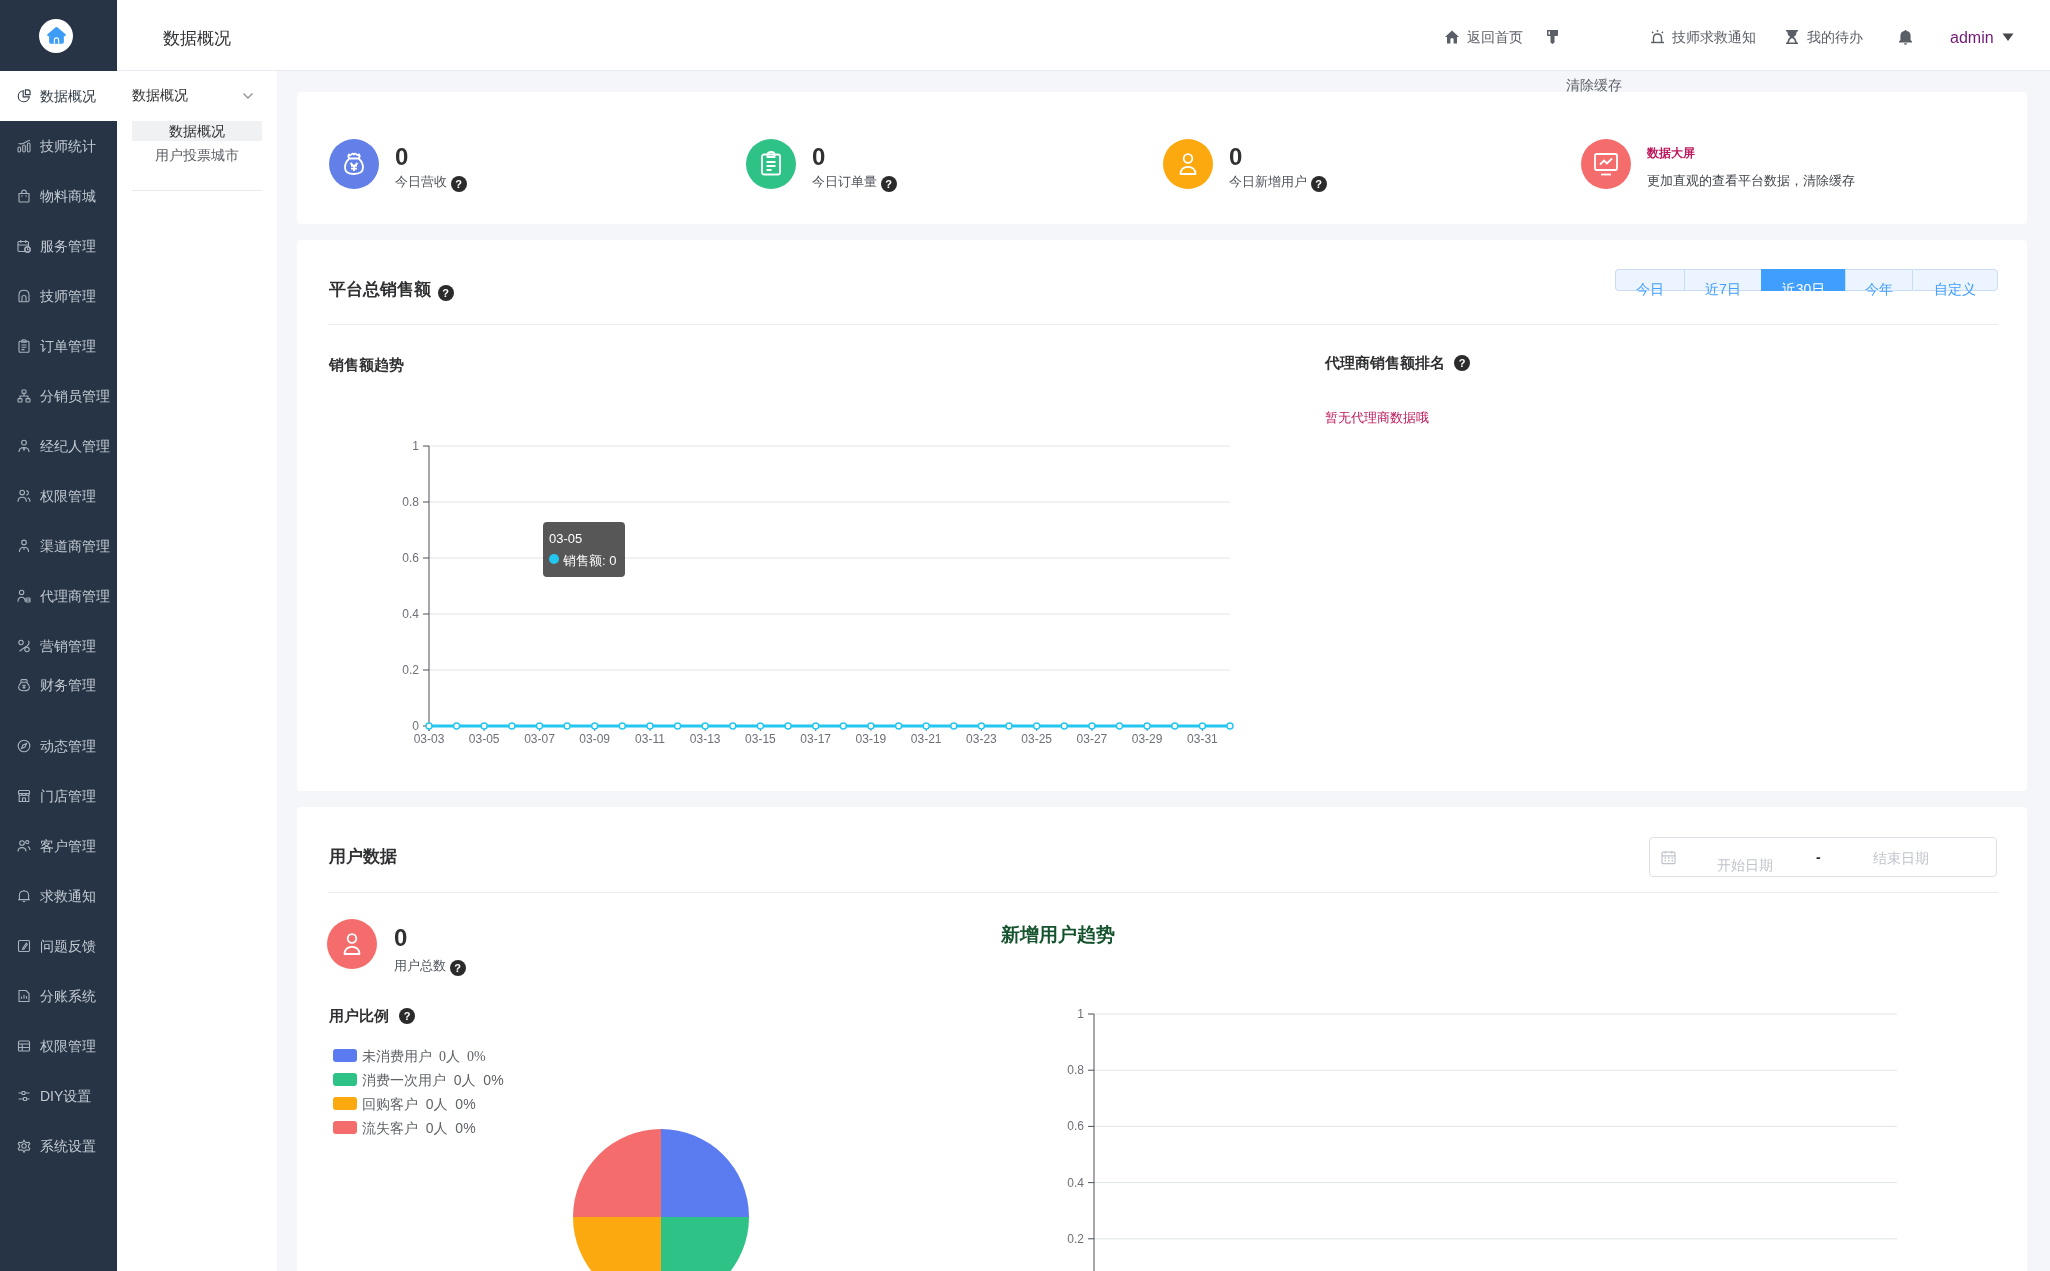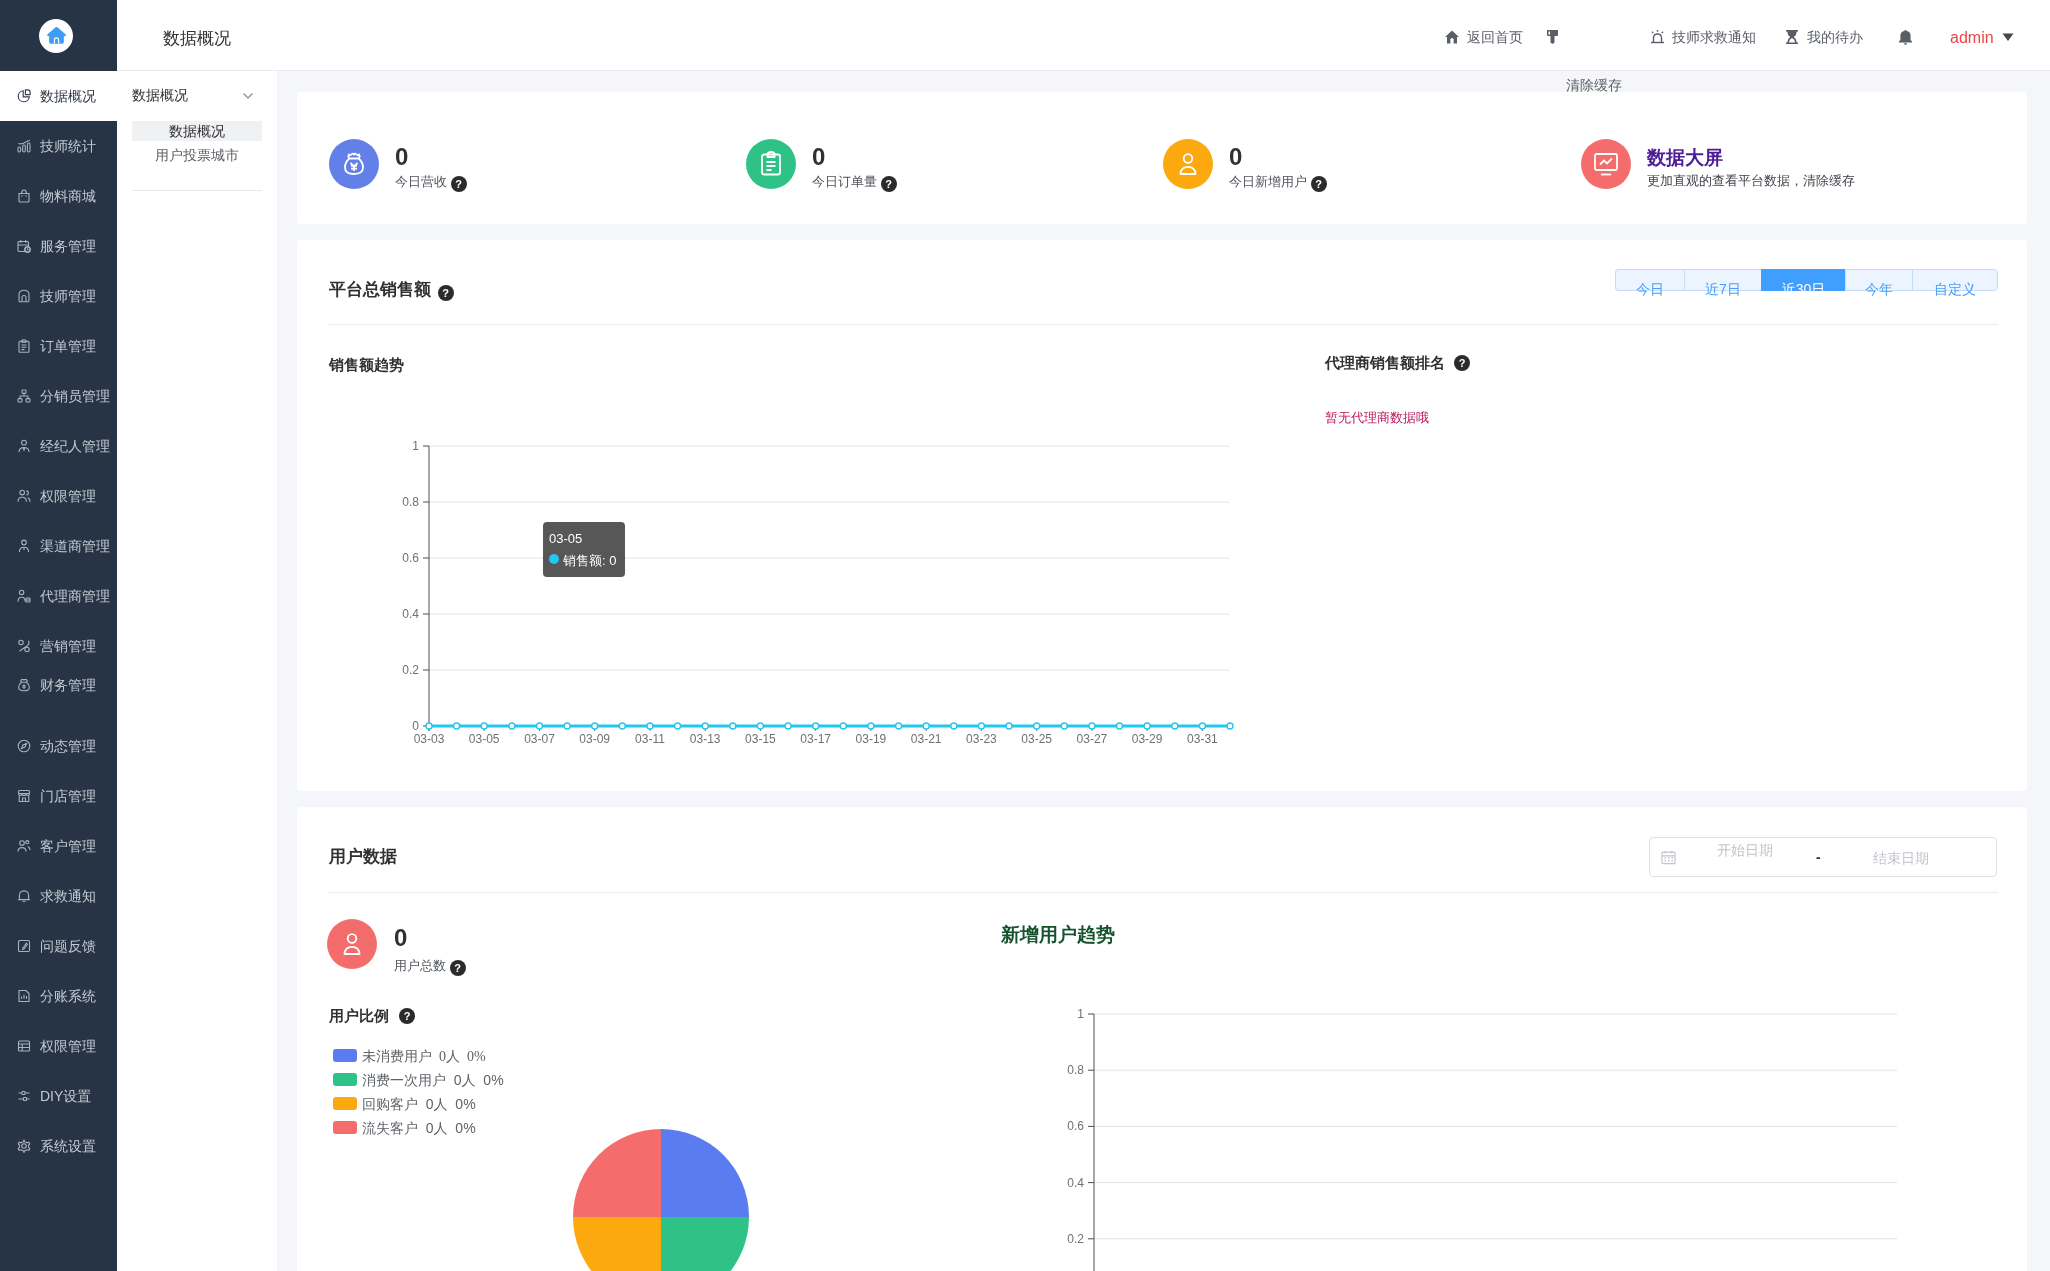--- a/index.html
+++ b/index.html
@@ -255,21 +255,21 @@
         <path fill="#5a5e66" d="M1 1 L13 1 L13 2.6 L11.8 2.6 Q11.8 6 8.8 8 Q11.8 10 11.8 13.4 L13 13.4 L13 15 L1 15 L1 13.4 L2.2 13.4 Q2.2 10 5.2 8 Q2.2 6 2.2 2.6 L1 2.6 Z M4 13.4 L10 13.4 Q10 10.5 7 9 Q4 10.5 4 13.4 Z"></path>
       </svg>
       <span style="left:22px;">我的待办</span>
     </div>
   <div class="nav-item" style="left:1781px; width:16px;">
       <svg width="15" height="17" viewBox="0 0 15 17">
         <path fill="#5a5e66" d="M7.5 1 Q8.6 1 8.6 2 Q12.6 2.6 12.6 7 L12.6 11 L14 12.5 L14 13.4 L1 13.4 L1 12.5 L2.4 11 L2.4 7 Q2.4 2.6 6.4 2 Q6.4 1 7.5 1 Z M6 14.2 L9 14.2 Q9 15.8 7.5 15.8 Q6 15.8 6 14.2 Z"></path>
       </svg>
     </div>
   <div class="nav-item" style="left:1833px; width:70px;">
-      <span style="left:0; font-size:16px; color:#ef4444;">admin</span>
+      <span style="left:0; font-size:16px; color:#701a75;">admin</span>
       <svg style="left:52px; top:33px;" width="12" height="9" viewBox="0 0 12 9">
         <path fill="#47494d" d="M0.5 0.5 L11.5 0.5 L6 8 Z"></path>
       </svg>
     </div>
 </div>
 <div id="main">
   <div id="card1" class="card" style="top:21px; height:132px;">
     <div class="abs" style="left:32px; top:47px; width:50px; height:50px; border-radius:50%; background:#6380e8;">
       <svg class="abs" style="left:12px; top:11px;" width="26" height="28" viewBox="0 0 26 28">
           <g fill="none" stroke="#fff" stroke-width="1.8">
@@ -304,21 +304,21 @@
     <div class="abs" style="left:932px; top:81px; font-size:13px; color:#50555c;">今日新增用户 <span class="q-ic">?</span></div>
     <div class="abs" style="left:1284px; top:47px; width:50px; height:50px; border-radius:50%; background:#f56c6c;">
       <svg class="abs" style="left:11px; top:12px;" width="28" height="26" viewBox="0 0 28 26">
           <g fill="none" stroke="#fff" stroke-width="1.8">
             <rect x="3" y="3" width="22" height="16" rx="1.5"></rect>
             <path d="M8 13.5 L12 9.5 L15 12.5 L20 7.5"></path>
             <path d="M9 23.5 L19 23.5"></path>
           </g>
         </svg>
     </div>
-    <div class="abs bold" style="left:1350px; top:53px; font-size:19px; color:#4c1d95;">数据大屏</div>
+    <div class="abs bold" style="left:1350px; top:53px; font-size:12px; color:#be185d;">数据大屏</div>
     <div class="abs" style="left:1350px; top:80px; font-size:13px; color:#40454c;">更加直观的查看平台数据，清除缓存</div>
   </div>
   <div id="card2" class="card" style="top:169px; height:551px;">
     <div class="abs bold" style="left:32px; top:38px; font-size:17px; color:#303133;">平台总销售额 <span class="q-ic" style="margin-left:2px;">?</span></div>
     <div id="tabs" class="abs" style="left:1318px; top:29px; height:40px;">
       <div class="tab" style="width:69px; border-radius:4px 0 0 4px;">今日</div>
         <div class="tab" style="width:77px;">近7日</div>
         <div class="tab tab-on" style="width:84px;">近30日</div>
         <div class="tab" style="width:67px;">今年</div>
         <div class="tab" style="width:86px; border-radius:0 4px 4px 0; border-right:1px solid #c8dcf3;">自定义</div>
@@ -415,21 +415,21 @@
     <div class="abs" style="left:1028px; top:169px; font-size:13px; color:#be185d;">暂无代理商数据哦</div>
   </div>
   <div id="card3" class="card" style="top:736px; height:700px; overflow:hidden;">
     <div class="abs bold" style="left:32px; top:38px; font-size:17px; color:#303133;">用户数据</div>
     <div class="abs" style="left:1352px; top:30px; width:348px; height:40px; border:1px solid #dcdfe6; border-radius:4px; background:#fff;">
       <svg class="abs" style="left:11px; top:12px;" width="15" height="15" viewBox="0 0 15 15" fill="none" stroke="#c0c4cc" stroke-width="1.2">
           <rect x="1" y="2.2" width="13" height="11.5" rx="1"></rect>
           <path d="M1 5.8 L14 5.8 M4.2 1 L4.2 3.6 M10.8 1 L10.8 3.6"></path>
           <path d="M3.5 8 L5 8 M7 8 L8.5 8 M10.5 8 L12 8 M3.5 10.8 L5 10.8 M7 10.8 L8.5 10.8 M10.5 10.8 L12 10.8" stroke-width="1.4"></path>
         </svg>
-      <div class="abs" style="left:40px; top:4px; width:110px; text-align:center; font-size:14px; color:#c0c4cc;">开始日期</div>
+      <div class="abs" style="left:40px; top:19px; width:110px; text-align:center; font-size:14px; color:#c0c4cc;">开始日期</div>
       <div class="abs bold" style="left:166px; top:11px; font-size:14px; color:#303133;">-</div>
       <div class="abs" style="left:196px; top:12px; width:110px; text-align:center; font-size:14px; color:#c0c4cc;">结束日期</div>
     </div>
     <div class="hr" style="left:31px; top:85px; width:1670px;"></div>
     <div class="abs" style="left:30px; top:112px; width:50px; height:50px; border-radius:50%; background:#f56c6c;">
       <svg class="abs" style="left:13px; top:11px;" width="24" height="28" viewBox="0 0 24 28">
           <g fill="none" stroke="#fff" stroke-width="1.8" stroke-linejoin="round">
             <circle cx="12" cy="8.5" r="4.3"></circle>
             <path d="M4.5 24 Q5 16.8 12 16.8 Q19 16.8 19.5 24 Q12 24 4.5 24 Z"></path>
           </g>

